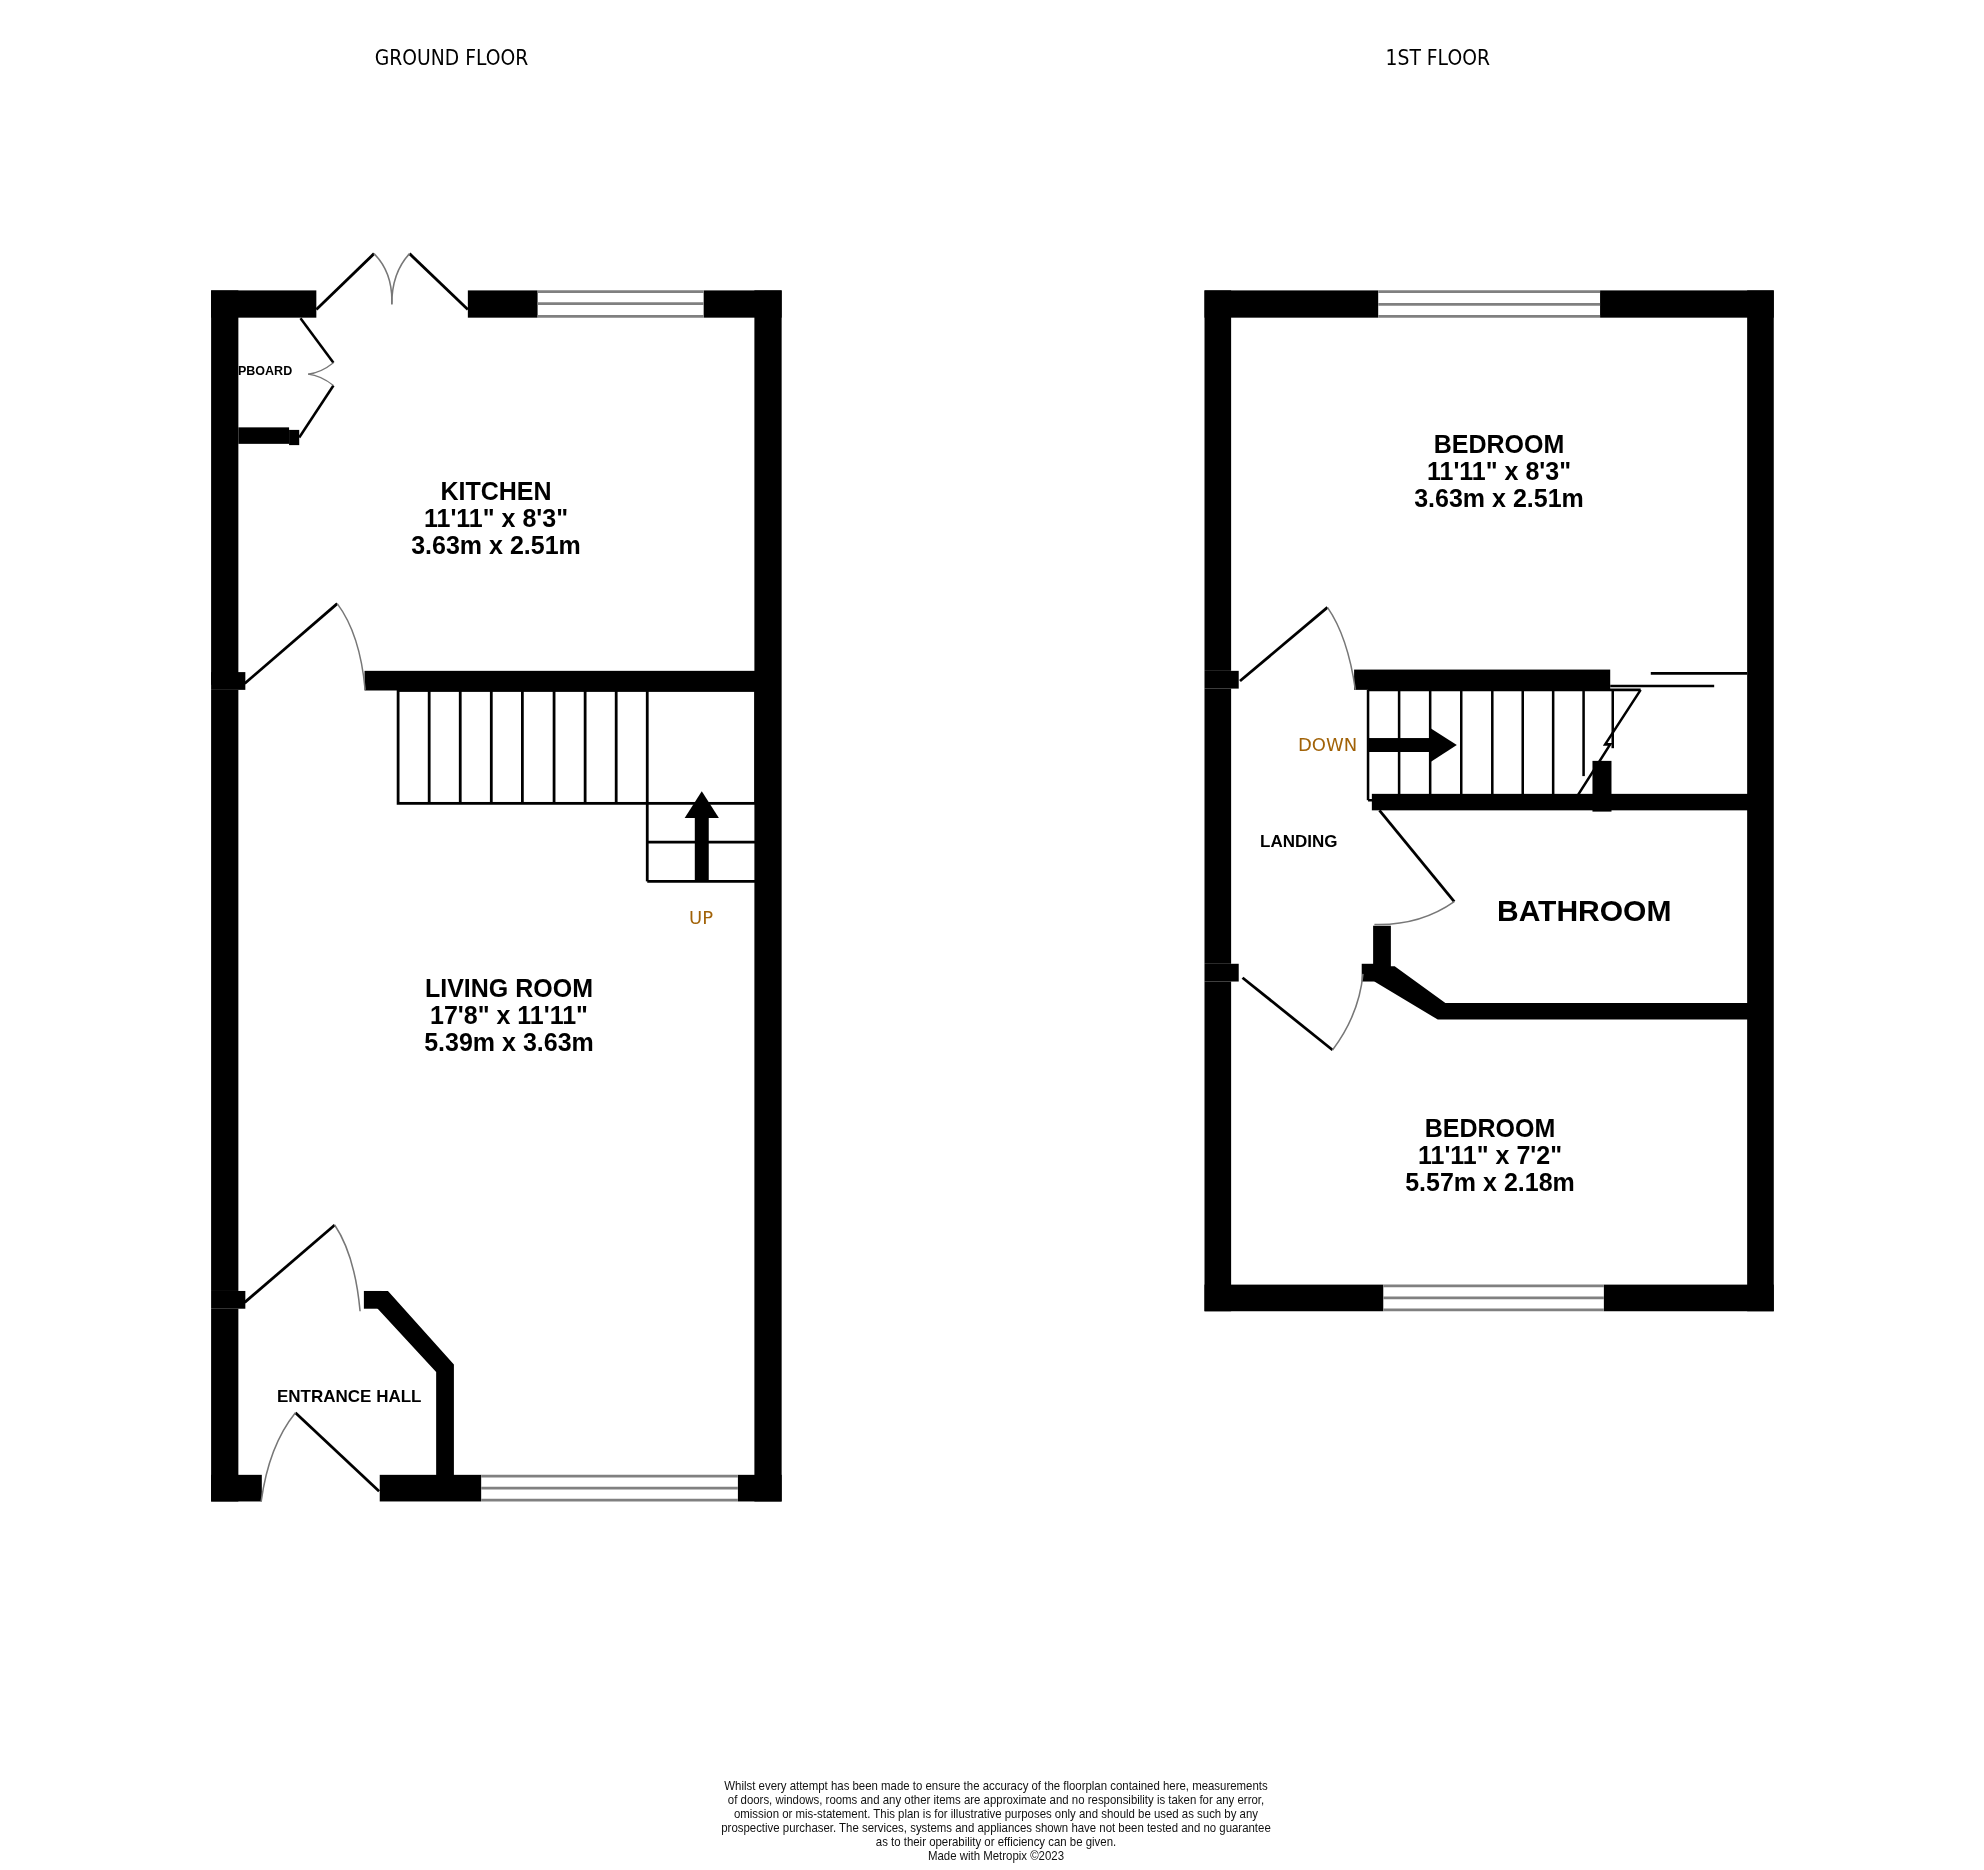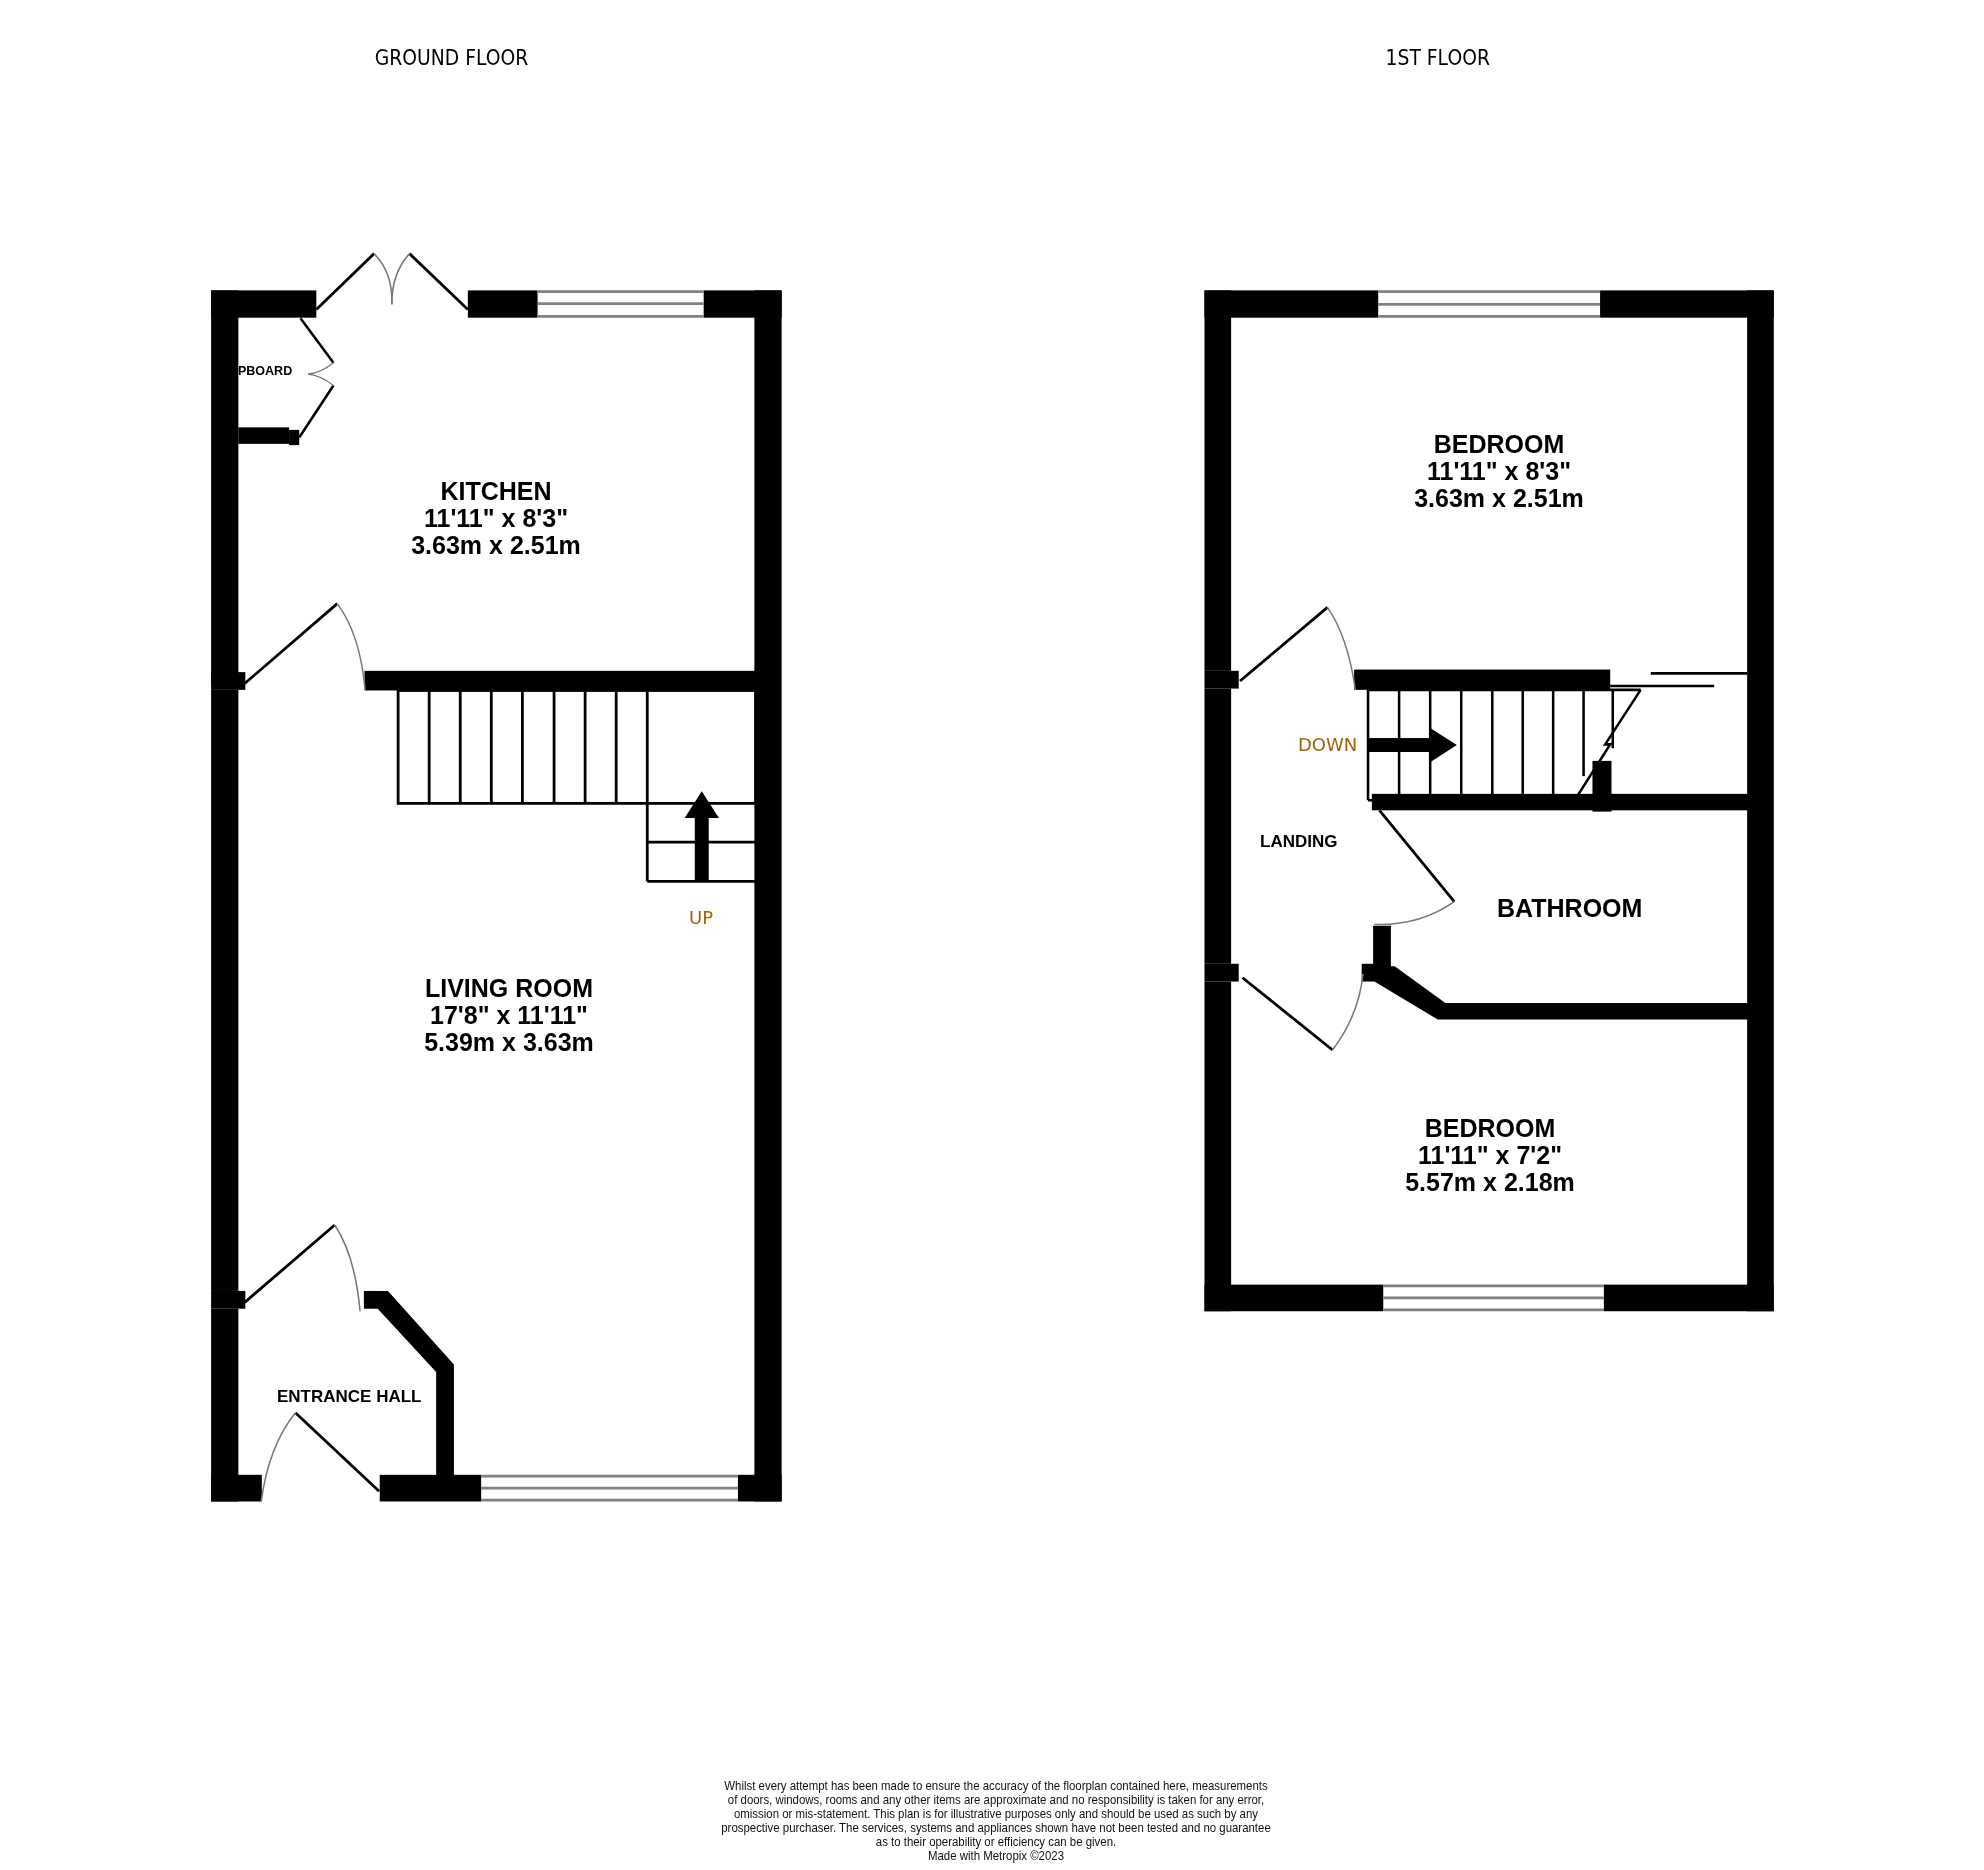--- a/index.html
+++ b/index.html
@@ -205,21 +205,21 @@
 <div class="small-label" style="left:277px; top:1387px;">ENTRANCE HALL</div>
 <div class="small-label" style="left:238px; top:364px; font-size:12.5px;">PBOARD</div>
 <div class="stair-label" style="left:689px; top:907px;text-align:right;">UP</div>
 
 <div class="room-label" style="left:1499px; top:431px;">
   <span class="name">BEDROOM</span>
   <span class="dim">11'11"  x 8'3"</span>
   <span class="dim">3.63m  x 2.51m</span>
 </div>
 <div class="small-label" style="left:1260px; top:832px;text-align:center;">LANDING</div>
-<div class="small-label" style="left:1497px; top:894px; font-size:25px;">BATHROOM</div>
+<div class="small-label" style="left:1497px; top:894px; font-size:30px;">BATHROOM</div>
 <div class="room-label" style="left:1490px; top:1115px;">
   <span class="name">BEDROOM</span>
   <span class="dim">11'11"  x 7'2"</span>
   <span class="dim">5.57m  x 2.18m</span>
 </div>
 <div class="stair-label" style="left:1298px; top:734px;">DOWN</div>
 
 <div class="disclaimer">
   <div>Whilst every attempt has been made to ensure the accuracy of the floorplan contained here, measurements</div>
   <div>of doors, windows, rooms and any other items are approximate and no responsibility is taken for any error,</div>

